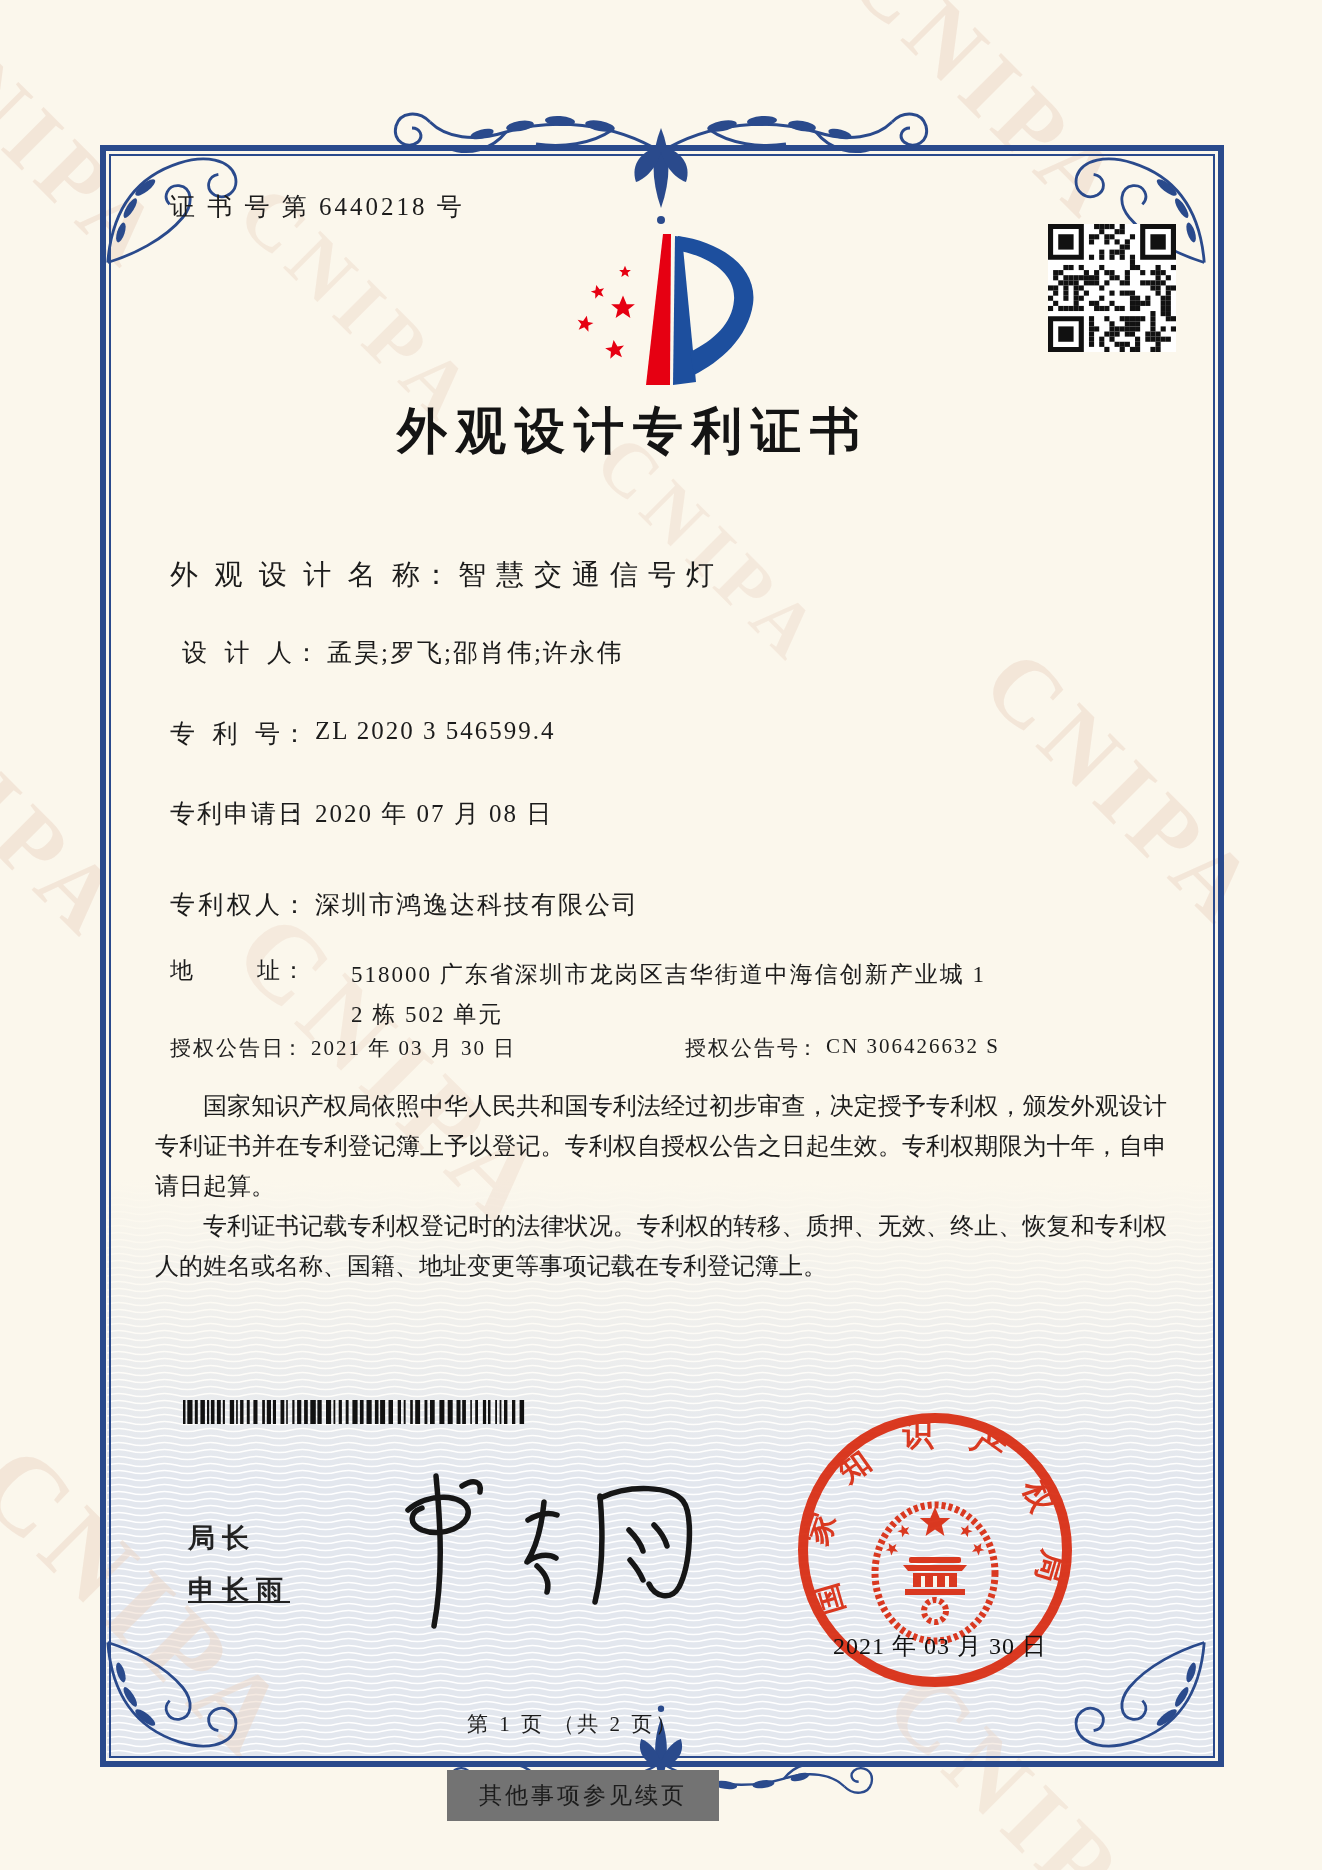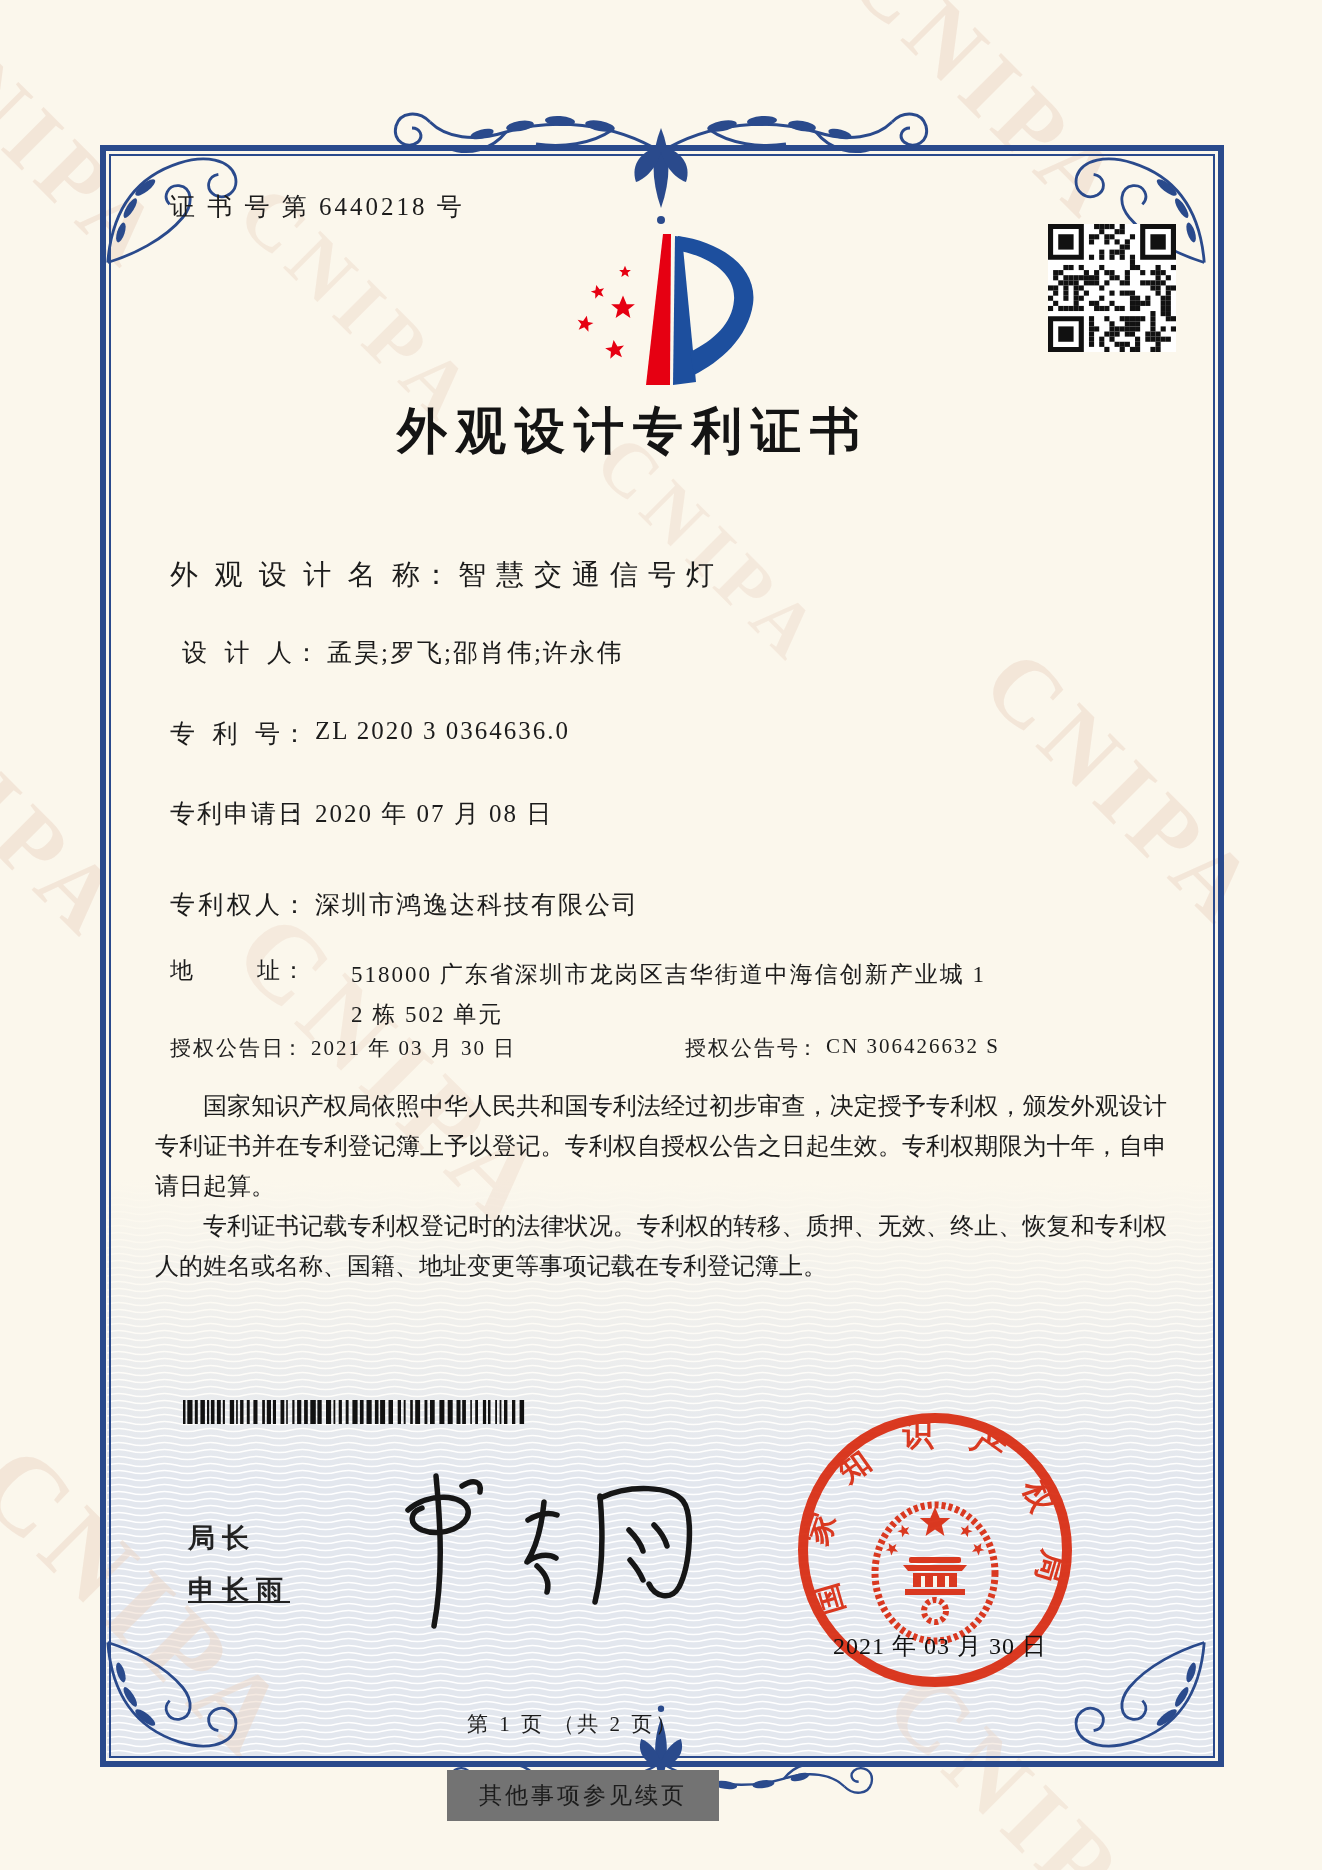--- a/index.html
+++ b/index.html
@@ -505,21 +505,21 @@
 
   <div class="title">外观设计专利证书</div>
 
   <div class="frow row-name" style="top:556px;">
     <span class="flabel">外观设计名称</span><span class="fcolon">：</span><span class="fvalue">智慧交通信号灯</span>
   </div>
   <div class="frow" style="top:636px;margin-left:12px;">
     <span class="flabel">设计人</span><span class="fcolon">：</span><span class="fvalue">孟昊;罗飞;邵肖伟;许永伟</span>
   </div>
   <div class="frow" style="top:717px;">
-    <span class="flabel">专利号</span><span class="fcolon">：</span><span class="fvalue">ZL 2020 3 0364636.0</span>
+    <span class="flabel">专利号</span><span class="fcolon">：</span><span class="fvalue">ZL 2020 3 546599.4</span>
   </div>
   <div class="frow" style="top:797px;">
     <span class="flabel">专利申请日</span><span class="fcolon">：</span><span class="fvalue">2020 年 07 月 08 日</span>
   </div>
   <div class="frow" style="top:888px;">
     <span class="flabel">专利权人</span><span class="fcolon">：</span><span class="fvalue">深圳市鸿逸达科技有限公司</span>
   </div>
   <div class="frow row-addr" style="top:955px;">
     <span class="flabel">地址</span><span class="fcolon">：</span><span class="fvalue"><span>518000 广东省深圳市龙岗区吉华街道中海信创新产业城 1</span><br><span>2 栋 502 单元</span></span>
   </div>

